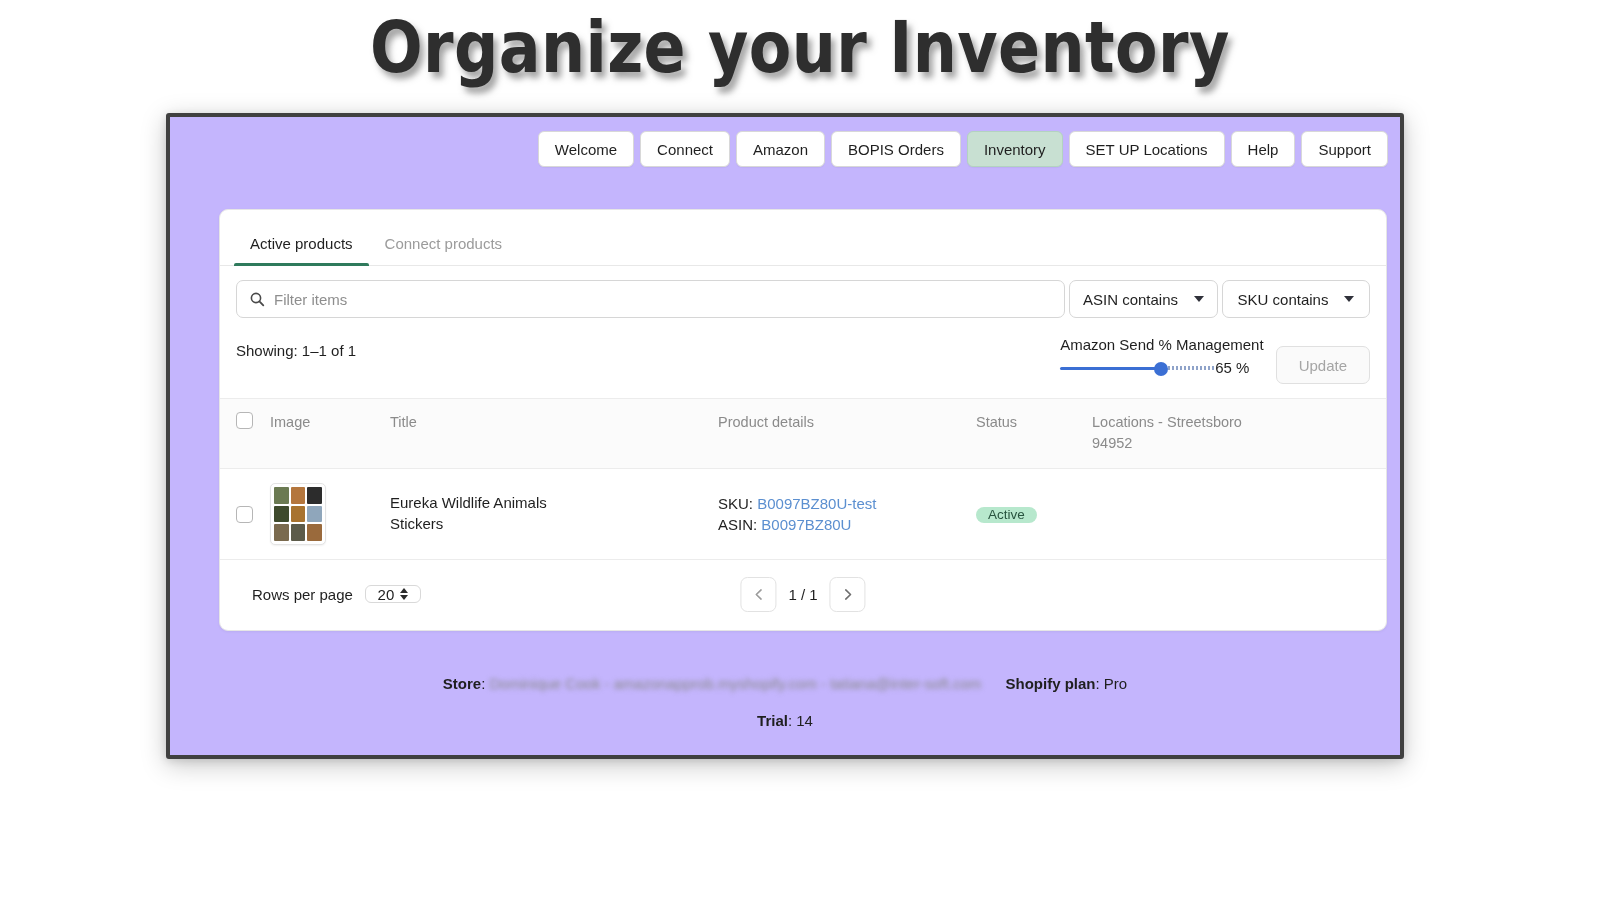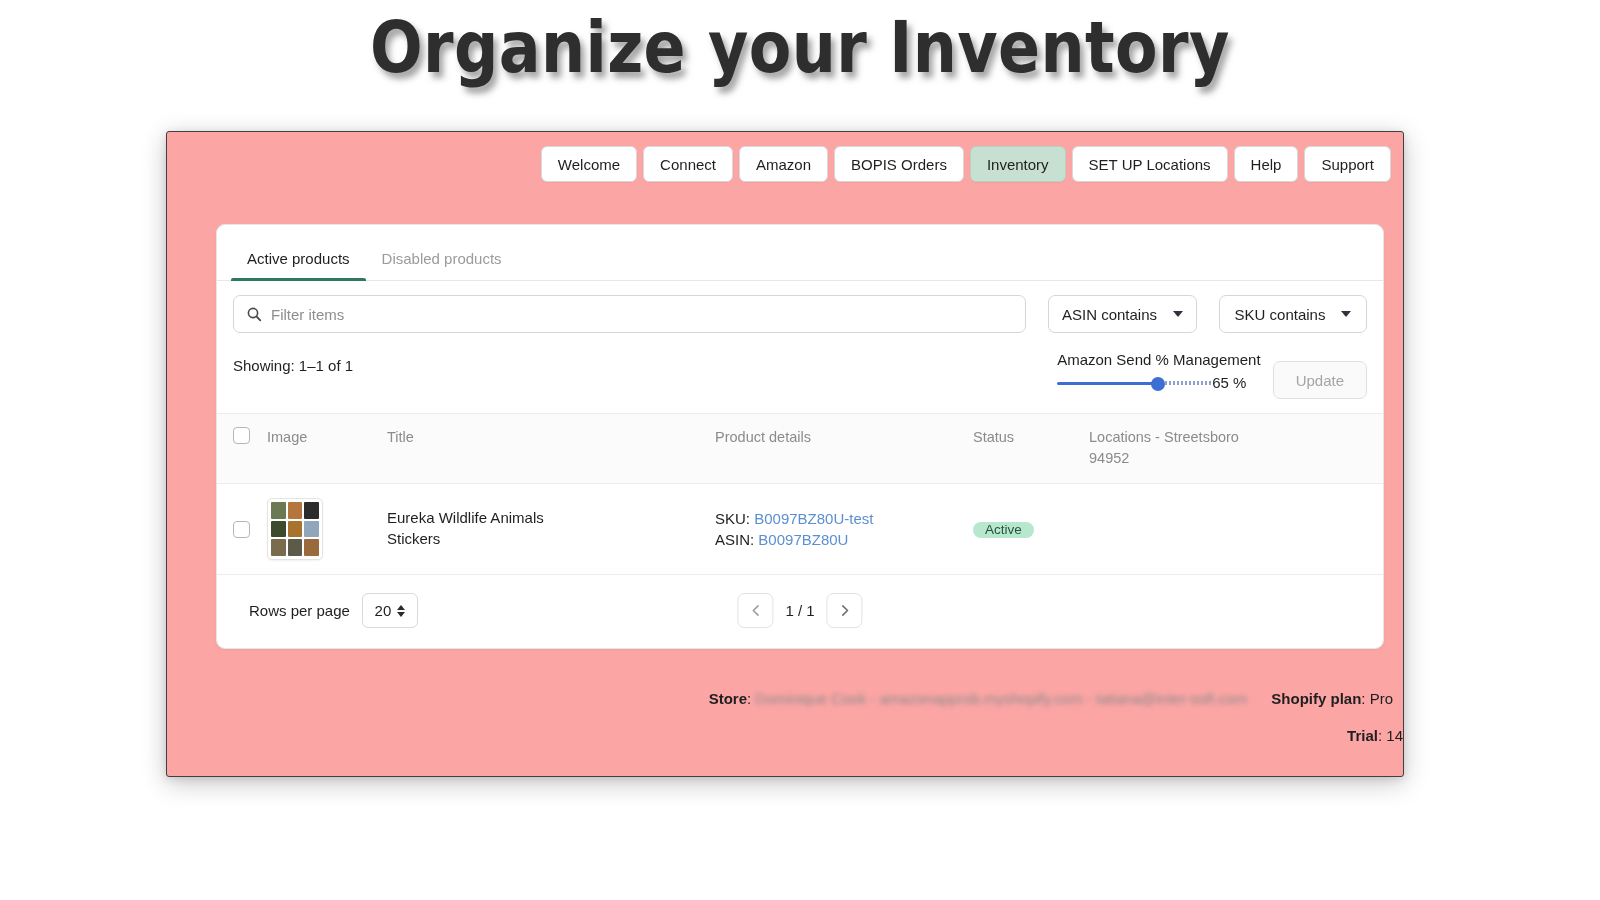--- a/index.html
+++ b/index.html
@@ -24,24 +24,24 @@
     line-height: 1.05;
     letter-spacing: 0.5px;
     color: #2e2e2e;
     transform: scaleX(0.86);
     text-shadow: 5px 6px 7px rgba(90,90,90,0.55);
   }
 
   
   .app-window {
     position: absolute;
-    left: 166px; top: 131px;
+    left: 166px; top: 113px;
     width: 1238px; height: 646px;
-    background: #fca5a5;
-    border: 1px solid #404040;
+    background: #c4b5fd;
+    border: 4px solid #404040;
     border-radius: 3px;
     box-shadow: 0 6px 26px rgba(0,0,0,0.22), 0 2px 8px rgba(0,0,0,0.12);
     overflow: hidden;
   }
 
   
   .nav {
     position: absolute;
     top: 14px; right: 12px;
     display: flex;
@@ -102,21 +102,21 @@
     left: 0; right: 0; bottom: -1px;
     height: 3px;
     background: #2f7a5c;
     border-radius: 2px 2px 0 0;
   }
 
   
   .filter-row {
     display: flex;
     align-items: flex-end;
-    gap: 22px;
+    gap: 4px;
     padding: 14px 16px 8px 16px;
   }
   .search-box {
     flex: 1;
     height: 38px;
     display: flex;
     align-items: center;
     gap: 9px;
     padding: 0 12px;
     background: #fff;
@@ -293,21 +293,21 @@
   
   .tfoot {
     display: flex;
     align-items: center;
     padding: 18px 16px 20px 16px;
     position: relative;
     min-height: 70px;
   }
   .rows-label { font-size: 15px; color: #1f1f1f; margin-right: 12px; margin-left: 16px; }
   .rows-select {
-    height: 35px; width: 56px;
+    height: 18px; width: 56px;
     border: 1px solid #d9d9d9;
     border-radius: 6px;
     background: #fff;
     display: flex; align-items: center; justify-content: center;
     gap: 6px;
     font-size: 15px; color: #1f1f1f;
     cursor: pointer;
   }
   .stepper { display: flex; flex-direction: column; gap: 2px; }
   .stepper i {
@@ -334,21 +334,21 @@
   }
   .pg-info { font-size: 15px; color: #1f1f1f; padding: 0 6px; }
   .chev { width: 13px; height: 13px; display: block; }
 
   
   .win-footer {
     position: absolute;
     left: 0; right: 0; top: 556px;
     text-align: center;
   }
-  .footer-line { font-size: 15px; color: #1f1f1f; line-height: 1.5; text-align: right; }
+  .footer-line { font-size: 15px; color: #1f1f1f; line-height: 1.5; }
   .footer-line.second { margin-top: 14px; }
   .footer-line b { font-weight: 700; }
   .blurred {
     color: #8a8a8a;
     filter: blur(2.6px);
   }
   .f-group { display: inline-block; margin: 0 10px; }
 </style>
 </head>
 <body>
@@ -367,21 +367,21 @@
     <div class="nav-btn active">Inventory</div>
     <div class="nav-btn">SET UP Locations</div>
     <div class="nav-btn">Help</div>
     <div class="nav-btn">Support</div>
   </div>
 
   <div class="card">
 
     <div class="tabs">
       <div class="tab active">Active products</div>
-      <div class="tab">Disabled products</div>
+      <div class="tab">Connect products</div>
     </div>
 
     <div class="filter-row">
       <div class="search-box">
         <svg class="icon-search" viewBox="0 0 16 16" fill="none">
           <circle cx="7" cy="7" r="4.6" stroke="#4a4a4a" stroke-width="1.6"></circle>
           <line x1="10.4" y1="10.4" x2="14.3" y2="14.3" stroke="#4a4a4a" stroke-width="1.8" stroke-linecap="round"></line>
         </svg>
         <input type="text" placeholder="Filter items" style="">
       </div>

